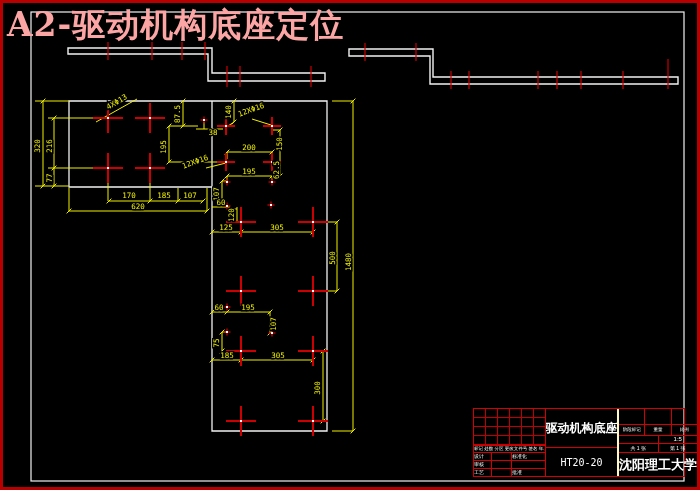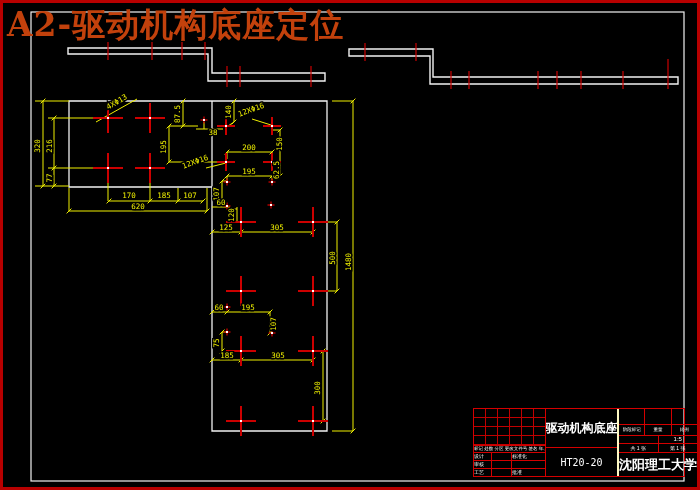--- a/index.html
+++ b/index.html
@@ -2,21 +2,21 @@
 <html><head>
 <meta charset="utf-8">
 <style>
   html,body{margin:0;padding:0;background:#000;}
   .stage{position:relative;width:700px;height:490px;background:#000;overflow:hidden;
          font-family:"Liberation Sans",sans-serif;}
   .outer-border{position:absolute;left:0;top:0;right:0;bottom:0;border:3px solid #b80000;pointer-events:none;}
   #cad{position:absolute;left:0;top:0;}
   .main-title{position:absolute;left:7px;top:6px;width:440px;height:40px;
       font-family:"DejaVu Serif","Liberation Serif",serif;
-      font-weight:bold;font-size:33px;line-height:38px;color:#c2410c;letter-spacing:1px;
+      font-weight:bold;font-size:33px;line-height:38px;color:#fca5a5;letter-spacing:1px;
       white-space:nowrap;}
   
   .tblock{position:absolute;left:473px;top:408px;width:212px;height:69px;
       border:1px solid #d40000;box-sizing:border-box;display:flex;color:#fff;}
   .tblock *{box-sizing:border-box;}
   .tb-left{width:72px;display:flex;flex-direction:column;border-right:1px solid #d40000;}
   .tb-grid{height:39px;border-bottom:1px solid #d40000;
       background-image:repeating-linear-gradient(to right,transparent 0 11px,#c00000 11px 12px),
                        repeating-linear-gradient(to bottom,transparent 0 8px,#c00000 8px 9px);}
   .tb-hdr{height:7px;border-bottom:1px solid #d40000;font-size:4.5px;line-height:6px;

